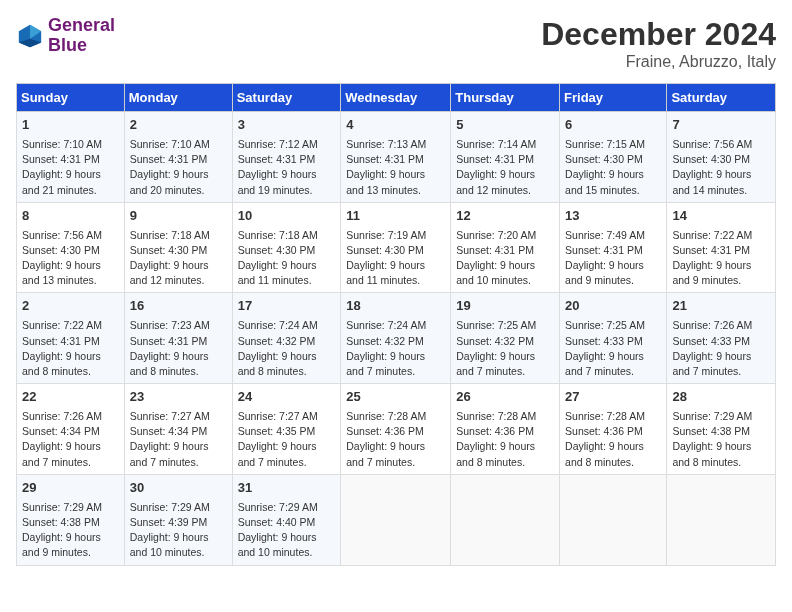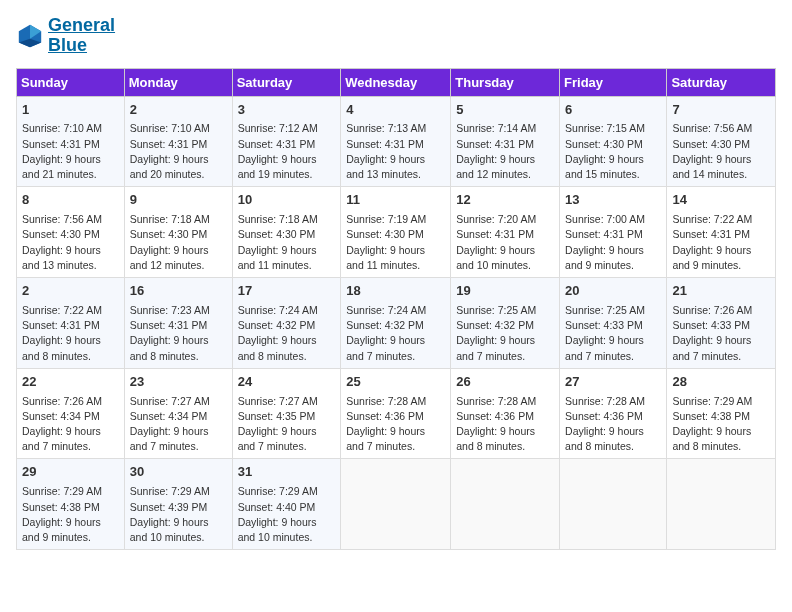--- a/index.html
+++ b/index.html
@@ -21,22 +21,21 @@
       align-items: center;
       gap: 4px;
     }
     .logo-text {
       font-size: 18px;
       font-weight: bold;
       color: #333;
       line-height: 1.1;
     }
     .logo-text span {
-      color: #0369a1;
-      text-decoration: underline;
+      color: #701a75;
     }
     .logo-icon {
       width: 28px;
       height: 28px;
     }
     .title-block {
       text-align: right;
     }
     .month-title {
       font-size: 32px;
@@ -46,21 +45,21 @@
     .location {
       font-size: 16px;
       color: #555;
     }
     table {
       width: 100%;
       border-collapse: collapse;
       font-size: 11px;
     }
     thead tr th {
-      background-color: #6d28d9;
+      background-color: #1d4ed8;
       color: #fff;
       padding: 6px 4px;
       text-align: left;
       font-size: 13px;
       font-weight: bold;
       border: 1px solid #ccc;
     }
     tbody tr td {
       vertical-align: top;
       padding: 4px 5px;
@@ -96,20 +95,24 @@
     <svg class="logo-icon" viewBox="0 0 30 30" xmlns="http://www.w3.org/2000/svg">
       <polygon points="15,3 27,10 27,22 15,27 3,22 3,10" fill="#1a6bb5"></polygon>
       <polygon points="15,3 27,10 15,18" fill="#3a9fd5"></polygon>
       <polygon points="15,18 27,22 15,27 3,22" fill="#0d4a8a"></polygon>
     </svg>
     <div class="logo-text">
       <div><span>General</span></div>
       <div><span>Blue</span></div>
     </div>
   </div>
+  <div class="title-block">
+    <div class="month-title">December 2024</div>
+    <div class="location">Fraine, Abruzzo, Italy</div>
+  </div>
 </div>
 
 <table>
   <thead>
     <tr>
     <th>Sunday</th>
         <th>Monday</th>
         <th>Saturday</th>
         <th>Wednesday</th>
         <th>Thursday</th>
@@ -188,21 +191,21 @@
           <div>Daylight: 9 hours and 11 minutes.</div>
         </td>
         <td>
           <span class="day-num">12</span>
           <div>Sunrise: 7:20 AM</div>
           <div>Sunset: 4:31 PM</div>
           <div>Daylight: 9 hours and 10 minutes.</div>
         </td>
         <td>
           <span class="day-num">13</span>
-          <div>Sunrise: 7:00 AM</div>
+          <div>Sunrise: 7:49 AM</div>
           <div>Sunset: 4:31 PM</div>
           <div>Daylight: 9 hours and 9 minutes.</div>
         </td>
         <td>
           <span class="day-num">14</span>
           <div>Sunrise: 7:22 AM</div>
           <div>Sunset: 4:31 PM</div>
           <div>Daylight: 9 hours and 9 minutes.</div>
         </td>
       </tr>

